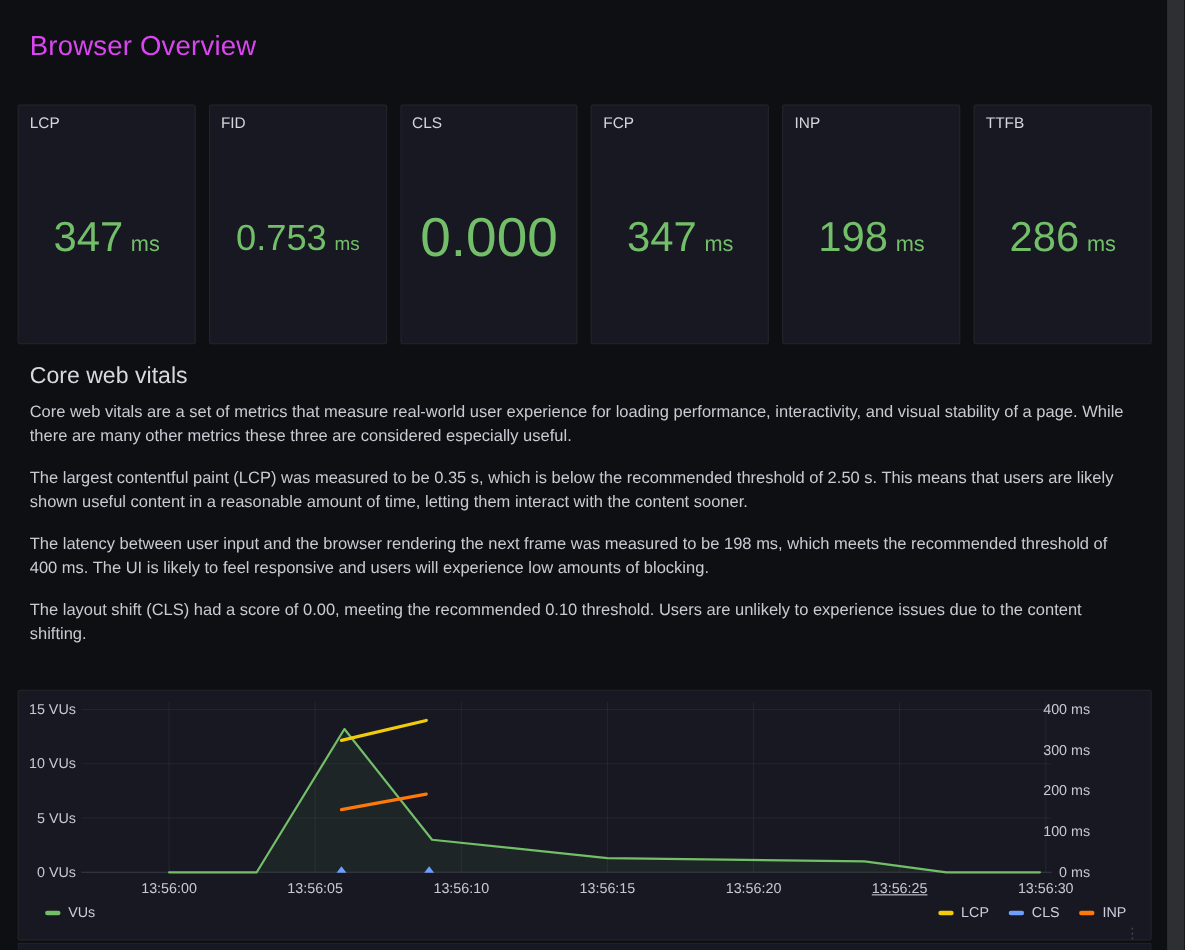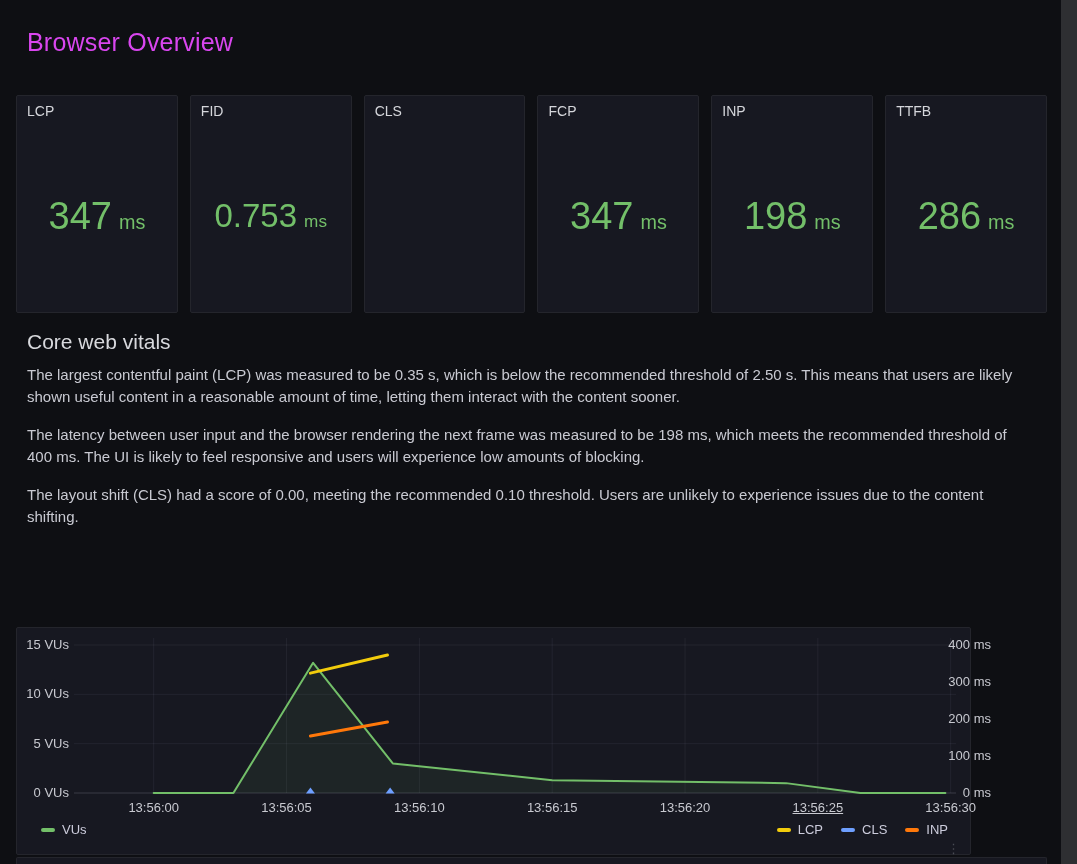--- a/index.html
+++ b/index.html
@@ -35,21 +35,21 @@
   .stat-value.small { font-size:33px; }
   .stat-value.big { font-size:50px; }
   .stat-suffix { font-size:0.52em; margin-left:7px; font-weight:500; }
   .stat-suffix:empty { display:none; }
   
   .text-section { position:absolute; left:27px; top:330px; width:1008px; }
   .text-heading { margin:0 0 10px 0; font-size:21px; font-weight:500; color:#D8D9DD; }
   .text-section p { margin:0 0 16px 0; font-size:15px; line-height:22px; color:#C9CAD2; }
   
   .chart-panel {
-    position:absolute; left:16px; top:627px; width:955px; height:228px;
+    position:absolute; left:16px; top:627px; width:1031px; height:228px;
   }
   .ytick { position:absolute; left:0; right:0; height:16px; line-height:16px;
            font-size:13px; color:#C8C9D0; }
   .yaxis-left  { position:absolute; left:4px;  top:0; width:48px; height:200px; text-align:right; }
   .yaxis-ms    { position:absolute; left:926px; top:0; width:48px; height:200px; text-align:right; }
   .yaxis-pct   { position:absolute; left:965px; top:0; width:36px; height:200px; text-align:right; }
   #plot-wrap { position:absolute; left:57px; top:10px; width:882px; height:155px; }
   #plot-svg { position:absolute; left:0; top:0; overflow:visible; display:block; }
   #plot-svg line.grid { stroke:rgba(204,204,220,0.07); stroke-width:1; }
   #plot-svg line.axisline { stroke:rgba(204,204,220,0.20); stroke-width:1; }
@@ -96,20 +96,26 @@
       <div class="stat-title">FID</div>
       <div class="stat-value-area">
         <div class="stat-value small">
           <span>0.753</span>
           <span class="stat-suffix">ms</span>
         </div>
       </div>
     </div>
     <div class="panel stat-panel">
       <div class="stat-title">CLS</div>
+      <div class="stat-value-area">
+        <div class="stat-value big">
+          <span>0.000</span>
+
+        </div>
+      </div>
     </div>
     <div class="panel stat-panel">
       <div class="stat-title">FCP</div>
       <div class="stat-value-area">
         <div class="stat-value">
           <span>347</span>
           <span class="stat-suffix">ms</span>
         </div>
       </div>
     </div>
@@ -128,20 +134,21 @@
         <div class="stat-value">
           <span>286</span>
           <span class="stat-suffix">ms</span>
         </div>
       </div>
     </div>
   </div>
 
   <div class="text-section">
     <h2 class="text-heading">Core web vitals</h2>
+    <p>Core web vitals are a set of metrics that measure real-world user experience for loading performance, interactivity, and visual stability of a page. While there are many other metrics these three are considered especially useful.</p>
     <p>The largest contentful paint (LCP) was measured to be 0.35 s, which is below the recommended threshold of 2.50 s. This means that users are likely shown useful content in a reasonable amount of time, letting them interact with the content sooner.</p>
     <p>The latency between user input and the browser rendering the next frame was measured to be 198 ms, which meets the recommended threshold of 400 ms. The UI is likely to feel responsive and users will experience low amounts of blocking.</p>
     <p>The layout shift (CLS) had a score of 0.00, meeting the recommended 0.10 threshold. Users are unlikely to experience issues due to the content shifting.</p>
   </div>
 
   <div class="panel chart-panel">
     <div class="yaxis-left" id="yaxis-left">
         <div class="ytick" style="top: 9px;">15 VUs</div>
         <div class="ytick" style="top: 58.3333px;">10 VUs</div>
         <div class="ytick" style="top: 107.667px;">5 VUs</div>

